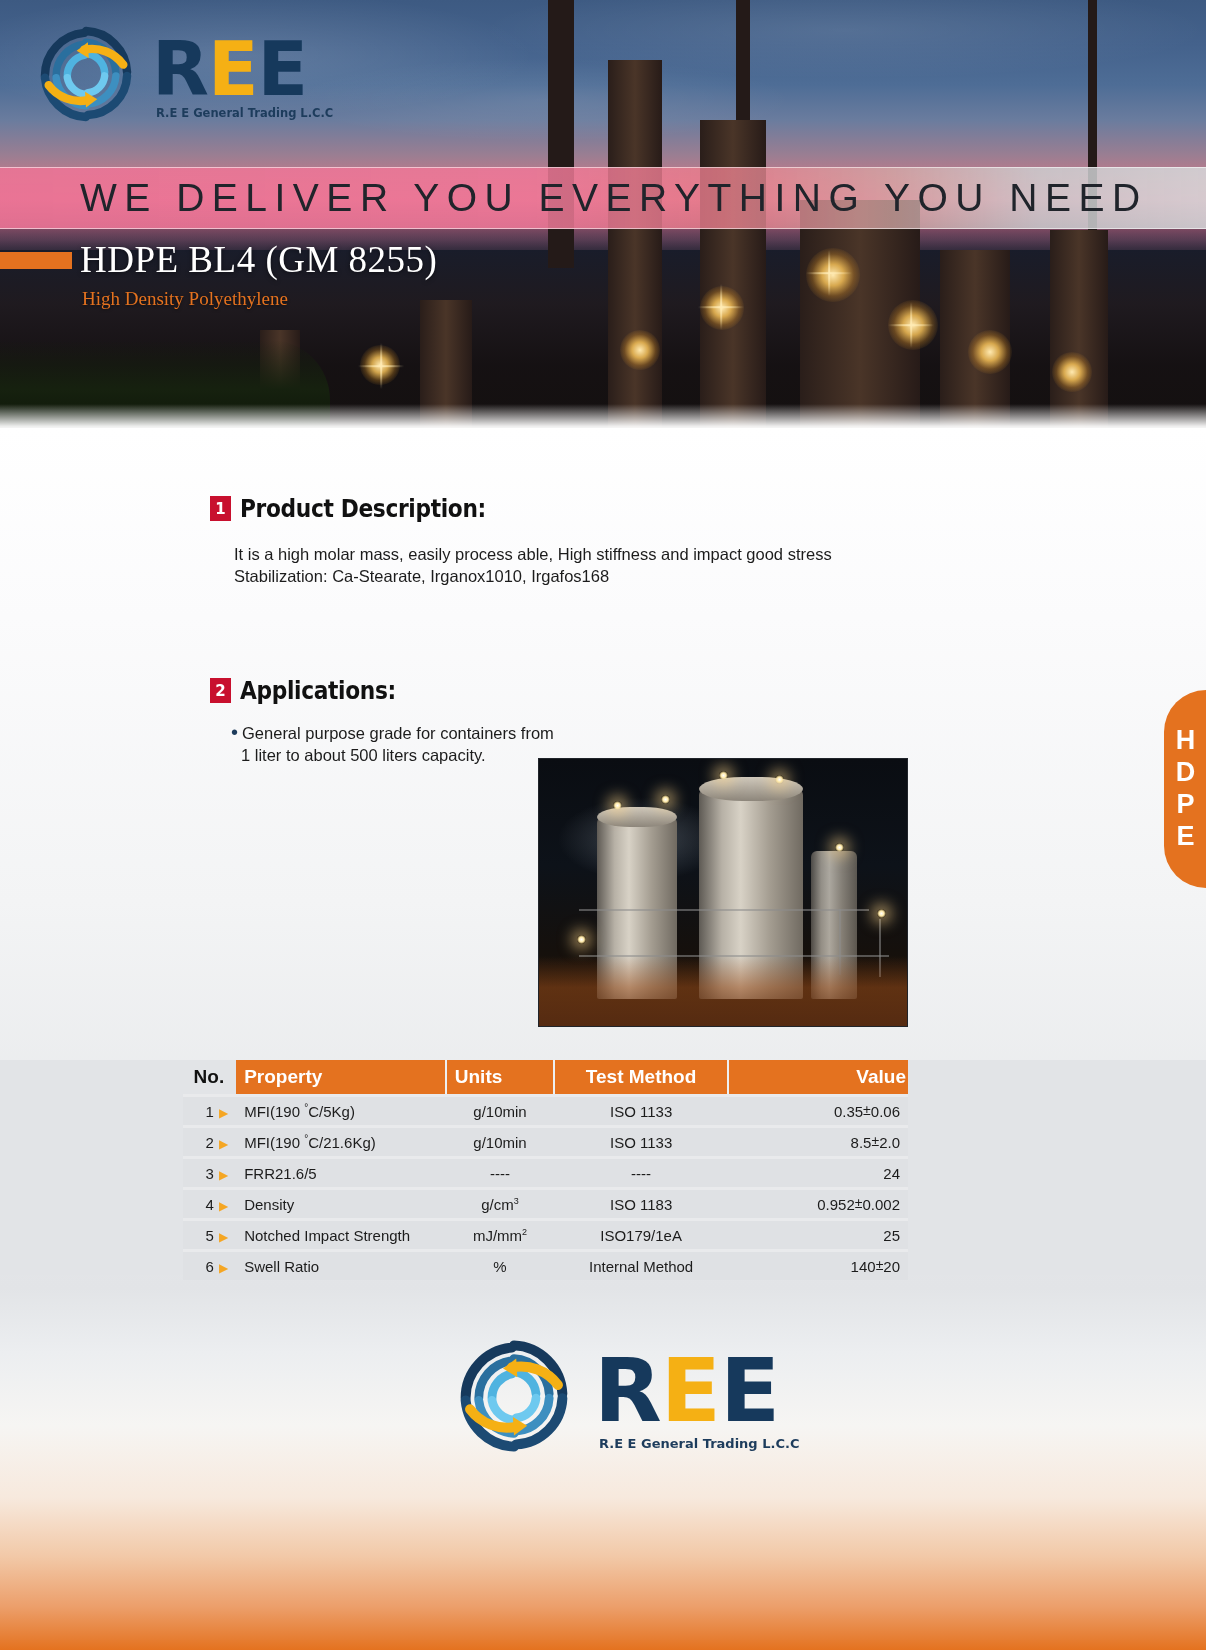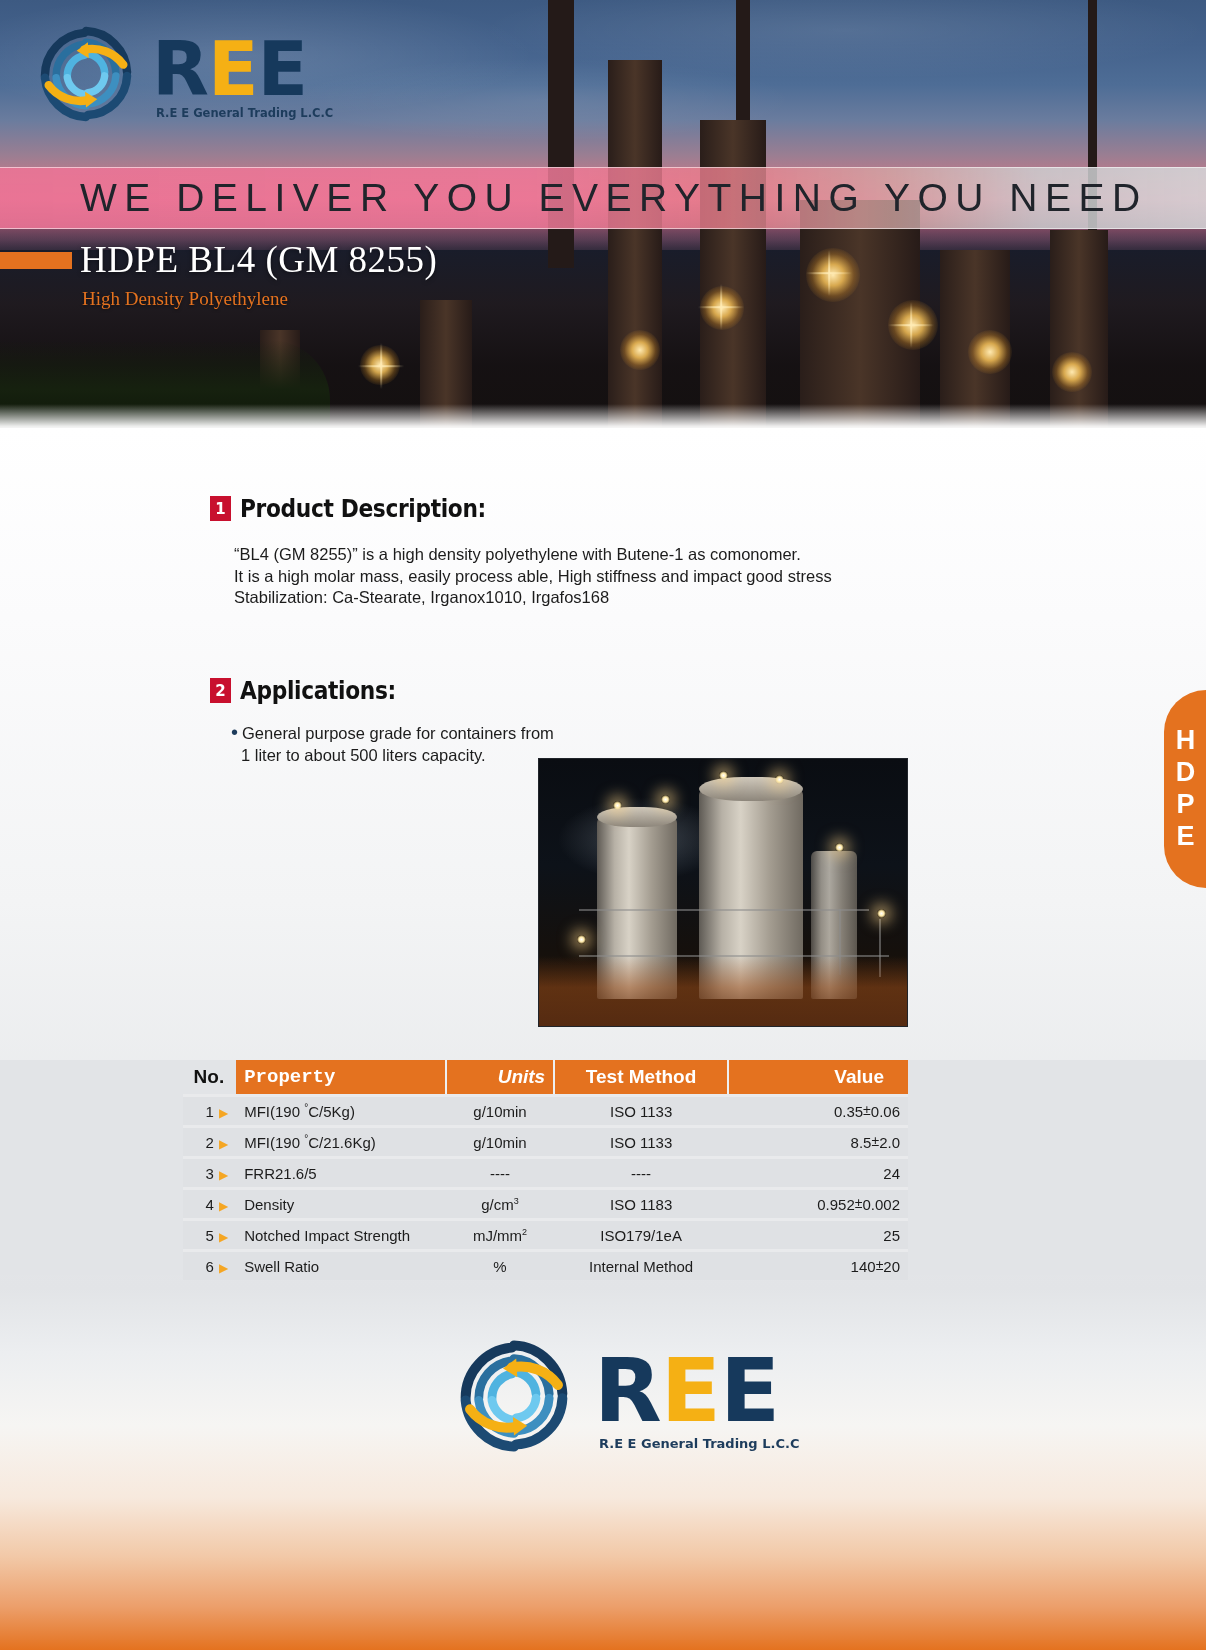--- a/index.html
+++ b/index.html
@@ -166,24 +166,24 @@
 
   
   .table-zone { position:absolute; left:0; top:1060px; width: 1206px; height: 215px; background: #e2e4e7; }
   table.spec { position:absolute; left: 183px; top: 1060px; border-collapse: collapse; width: 725px; }
   table.spec th {
     background: #e4721f; color: #ffffff;
     font-family: "Liberation Sans", sans-serif; font-weight: bold; font-size: 19px;
     padding: 6px 8px; border-right: 2px solid #eef0f1; height: 33px;
   }
   table.spec th.c-no { background: transparent; color: #111; text-align: right; border-right: none; padding-right: 12px; width: 52px;}
-  table.spec th.c-prop  { text-align: left;  width: 205px; font-family: Liberation Mono, monospace; }
-  table.spec th.c-units { text-align: right; width: 106px; font-style: italic; }
+  table.spec th.c-prop  { text-align: left;  width: 205px; }
+  table.spec th.c-units { text-align: left; width: 106px; }
   table.spec th.c-test  { text-align: center; width: 170px; }
-  table.spec th.c-val   { text-align: right; width: 176px; border-right: none; padding-right: 24px;}
+  table.spec th.c-val   { text-align: right; width: 176px; border-right: none; padding-right: 2px;}
   table.spec td {
     font-family: "Liberation Sans", sans-serif; font-size: 15px; color: #1c1c1c;
     padding: 5px 8px; height: 28px;
   }
   table.spec tr.row { background: #dfe1e4; }
   table.spec tr.sep td { background: #e9eaec; height: 3px; padding: 0; border: none; }
   td.c-no { text-align: right; padding-right: 4px; white-space: nowrap; }
   .tri { color: #f5a623; font-size: 12px; margin-left: 5px; }
   td.c-prop { text-align: left; padding-left: 12px; }
   td.c-units { text-align: center; }
@@ -289,21 +289,20 @@
 <div class="product-title">HDPE BL4 (GM 8255)</div>
 <div class="product-subtitle">High Density Polyethylene</div>
 
 <div class="sheet"></div>
 
 <div class="sec" style="left:210px; top:494px;">
   <div class="sec-badge">1</div>
   <div class="sec-title">Product Description:</div>
 </div>
 <div class="body-text" style="left:234px; top:544px; width:720px;">
-  <div>“BL4 (GM 8255)” is a high density polyethylene with Butene-1 as comonomer.</div>
   <div>It is a high molar mass, easily process able, High stiffness and impact good stress</div>
   <div>Stabilization: Ca-Stearate, Irganox1010, Irgafos168</div>
 </div>
 
 <div class="sec" style="left:210px; top:676px;">
   <div class="sec-badge">2</div>
   <div class="sec-title">Applications:</div>
 </div>
 <div class="body-text" style="left:231px; top:723px; width:420px;">
   <div class="bullet-row">

